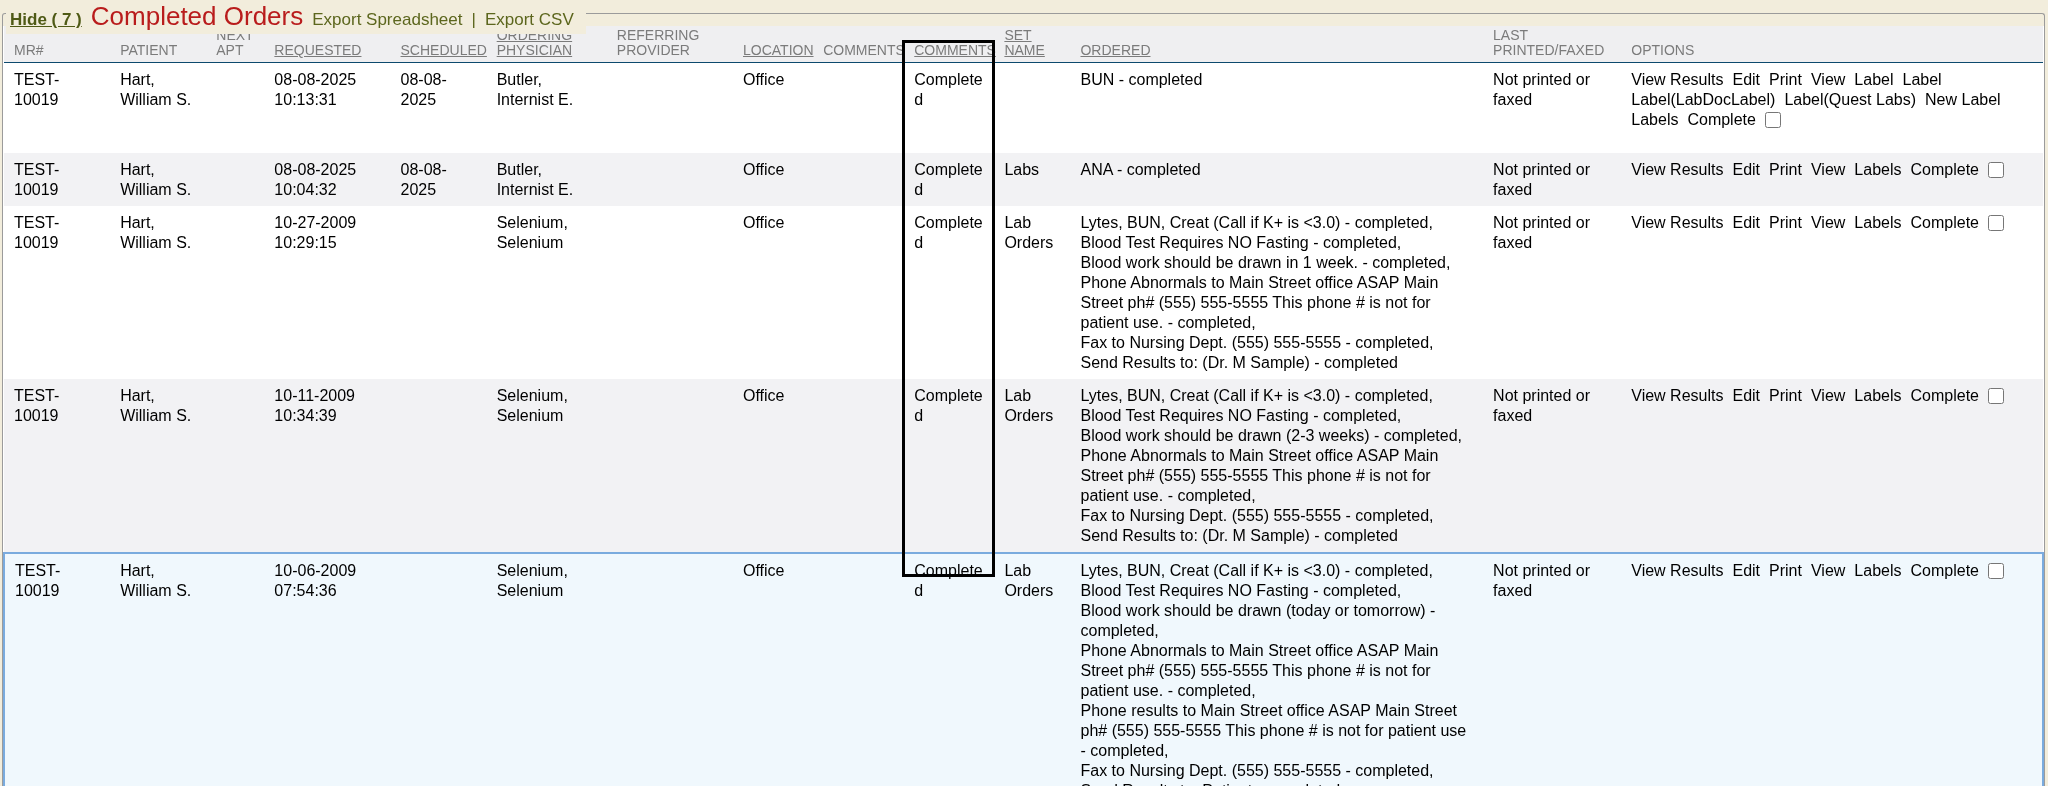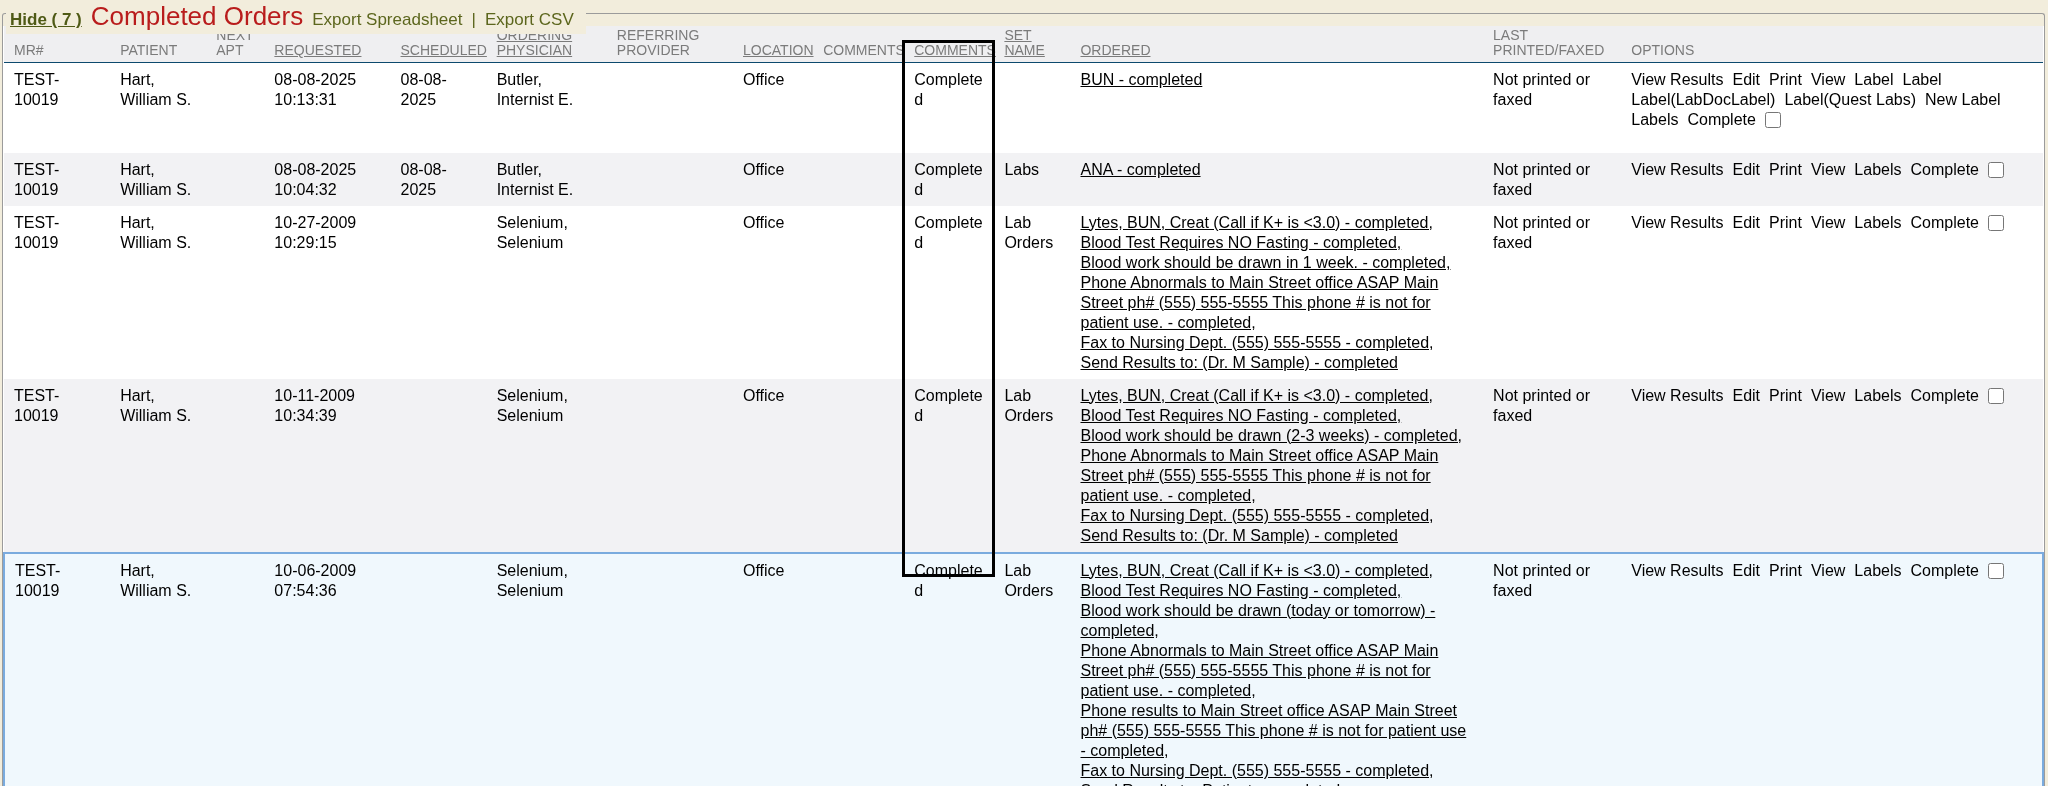--- a/index.html
+++ b/index.html
@@ -46,21 +46,21 @@
     border-top:2px solid #7aabde;border-bottom:2px solid #7aabde;
   }
   tr.highlighted td:first-child{border-left:2px solid #7aabde;}
   tr.highlighted td:last-child{border-right:2px solid #7aabde;}
   .opt-link{margin-right:9px;cursor:pointer;display:inline-block;}
   input[type=checkbox]{width:16px;height:16px;vertical-align:-3px;margin:0;cursor:pointer;}
   .category-box{
     position:absolute;left:902px;top:40px;width:93px;height:537px;
     border:3px solid #000;box-sizing:border-box;z-index:4;pointer-events:none;
   }
-  .ordered-item{margin:0;text-decoration:underline;}
+  .ordered-item{margin:0;}
 </style>
 </head>
 <body>
 
 <div class="legend">
   <span class="hide-link">Hide ( 7 )</span>
   <span class="page-title">Completed Orders</span>
   <span class="export-link">Export Spreadsheet</span>
   <span class="legend-sep">|</span>
   <span class="export-link">Export CSV</span>

